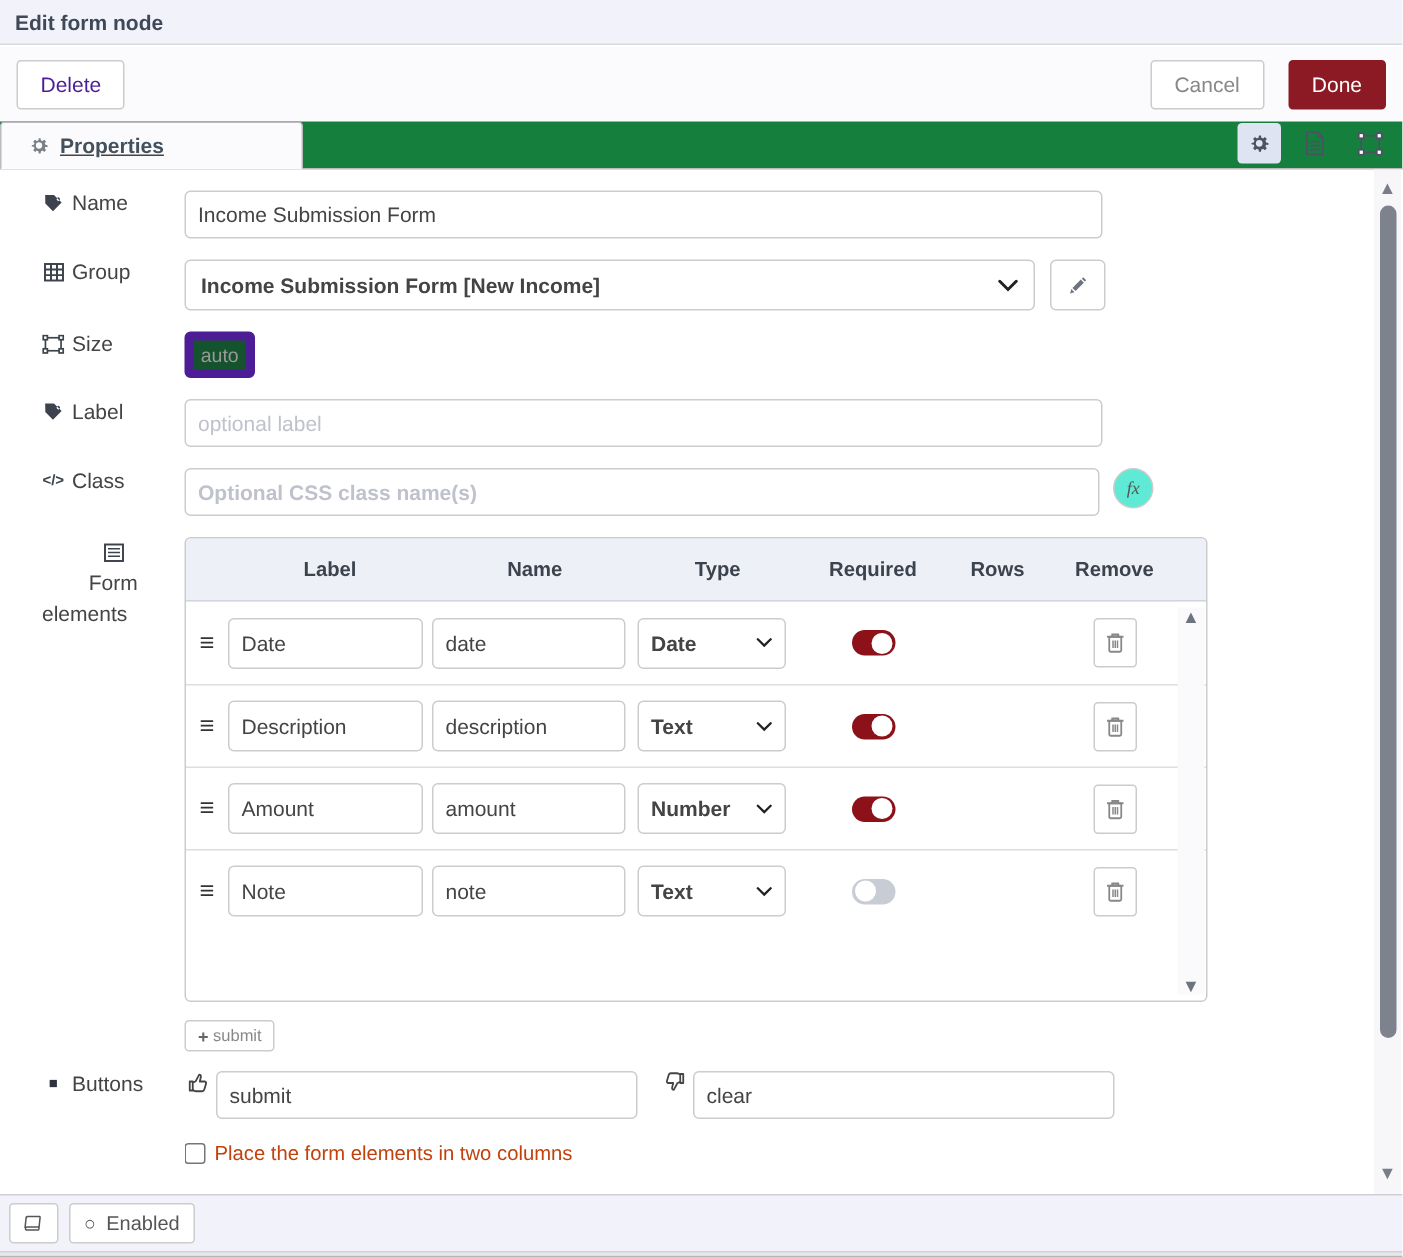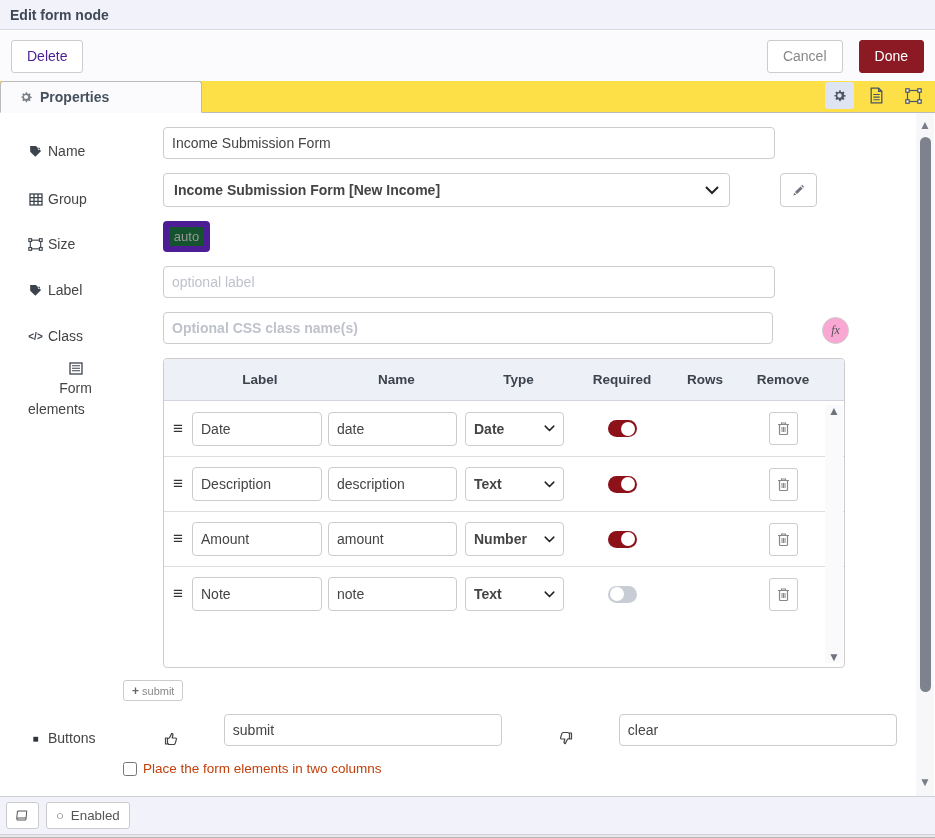--- a/index.html
+++ b/index.html
@@ -13,44 +13,44 @@
   .dlg-title { font-weight:bold; font-size:14px; color:#3f4856; }
 
   
   .action-bar { position:absolute; top:31px; left:0; right:0; height:50px; background:#fbfbfd; display:flex; align-items:center; padding:0 11px; }
   .btn { display:inline-flex; align-items:center; justify-content:center; height:33px; padding:0 15px; background:#fff; border:1px solid #ccc; border-radius:3px; font-size:14px; cursor:pointer; }
   .btn-delete { color:#4c1d95; }
   .btn-cancel { color:#888; margin-left:auto; }
   .btn-done { color:#fff; background:#8c1a24; border-color:#8c1a24; margin-left:16px; }
 
   
-  .tab-bar { position:absolute; top:81px; left:0; right:0; height:32px; background:#fde047; border-bottom:1px solid #bbbbbb; display:flex; align-items:flex-end; }
+  .tab-bar { position:absolute; top:81px; left:0; right:0; height:32px; background:#15803d; border-bottom:1px solid #bbbbbb; display:flex; align-items:flex-end;text-decoration:underline; }
   .tab-active { width:202px; height:32px; background:#fbfbfd; border:1px solid #bbbbbb; border-bottom:1px solid #fbfbfd; border-radius:3px 3px 0 0; display:flex; align-items:center; gap:7px; padding-left:18px; margin-bottom:-1px; font-weight:bold; color:#44505c; }
   .tab-icons { margin-left:auto; display:flex; gap:8px; align-items:center; padding-right:7px; padding-bottom:3px; }
   .tab-icon-btn { width:29px; height:27px; display:flex; align-items:center; justify-content:center; border-radius:3px; background:transparent; cursor:pointer; }
   .tab-icon-btn.selected { background:#dfe4f2; }
 
   
   .content { position:absolute; top:113px; left:0; right:0; bottom:41px; background:#fff; padding:14px 38px 0 28px; }
 
-  .form-row { display:flex; align-items:flex-end; margin-bottom:14px;gap:40px; }
+  .form-row { display:flex; align-items:flex-start; margin-bottom:14px; }
   .row-label { width:95px; flex:none; display:flex; align-items:center; gap:5px; color:#444; font-size:14px; }
   .row-label .licon { width:15px; display:inline-flex; justify-content:center; color:#3c434d; }
   .row-label.top { align-self:flex-start; padding-top:4px; flex-wrap:wrap;flex-direction:column; }
 
   input[type=text] { height:32px; border:1px solid #ccc; border-radius:4px; padding:0 8px; font-size:14px; color:#444; font-family:"Liberation Sans",sans-serif; outline:none; background:#fff; }
   input[type=text]::placeholder { color:#bfc2cc; }
 
   .inp-wide { width:612px; }
   .fake-select { height:34px; border:1px solid #ccc; border-radius:4px; display:flex; align-items:center; padding:0 10px; background:#fff; cursor:pointer; color:#444;font-weight:bold; }
   .fake-select .chev { margin-left:auto; }
   .sel-group { width:567px; }
   .btn-sq { width:37px; height:34px; border:1px solid #ccc; border-radius:4px; background:#fff; display:flex; align-items:center; justify-content:center; cursor:pointer; margin-left:10px; }
   .btn-auto { width:47px; height:31px; border:6px solid #4c1d95; border-radius:4px; background:#14532d; color:#999; font-size:13px; display:flex; align-items:center; justify-content:center; cursor:pointer; }
-  .fx-btn { width:27px; height:27px; border:1px solid #ccc; border-radius:50%; background:#f9a8d4; display:flex; align-items:center; justify-content:center; margin-left:9px; font-family:"Liberation Serif",serif; font-style:italic; font-size:12px; color:#555; cursor:pointer; }
+  .fx-btn { width:27px; height:27px; border:1px solid #ccc; border-radius:50%; background:#5eead4; display:flex; align-items:center; justify-content:center; margin-left:9px; font-family:"Liberation Serif",serif; font-style:italic; font-size:12px; color:#555; cursor:pointer; }
 
   
   .el-table { width:682px; border:1px solid #ccc; border-radius:4px; background:#fff; overflow:hidden; }
   .el-head { height:42px; background:#eef0f8; border-bottom:1px solid #d2d5df; display:grid; grid-template-columns:28px 136px 137px 107px 100px 66px 90px; align-items:center; }
   .el-head div { text-align:center; font-weight:bold; font-size:13.5px; color:#3c434d; }
   .el-body { position:relative; height:266px; }
   .el-row { height:55px; display:grid; grid-template-columns:28px 136px 137px 107px 100px 66px 90px; align-items:center; }
   .el-row + .el-row { border-top:1px solid #ddd; }
   .drag-handle { text-align:center; font-size:17px; color:#333; cursor:grab; }
   .el-row input[type=text] { width:130px; height:34px; }

